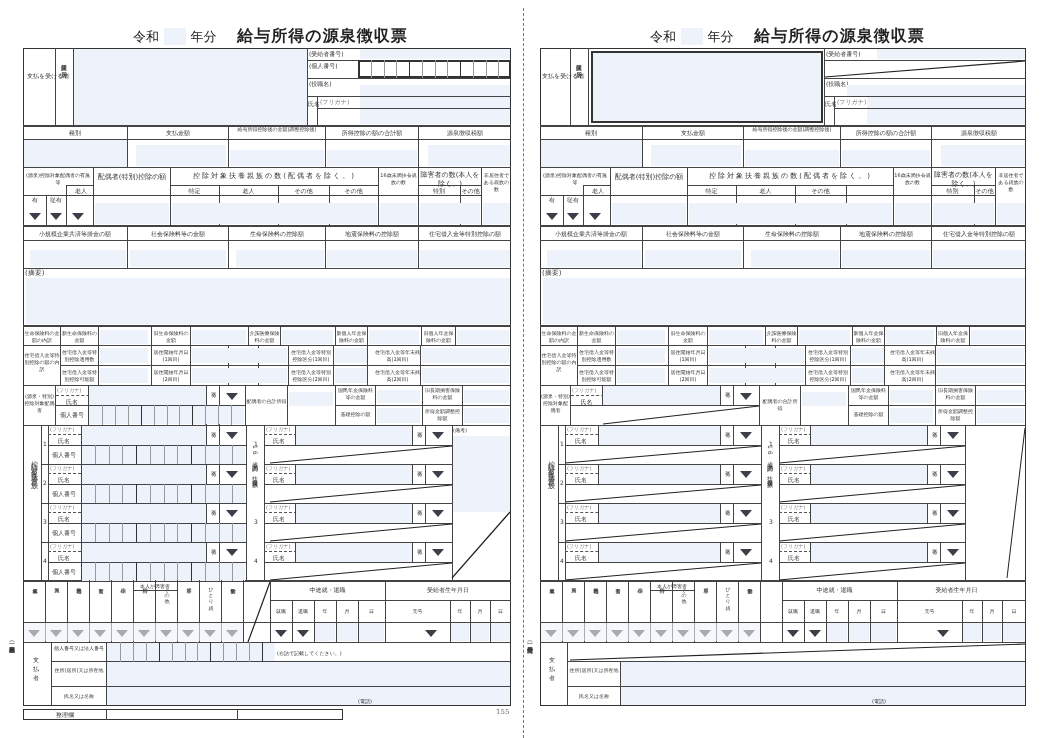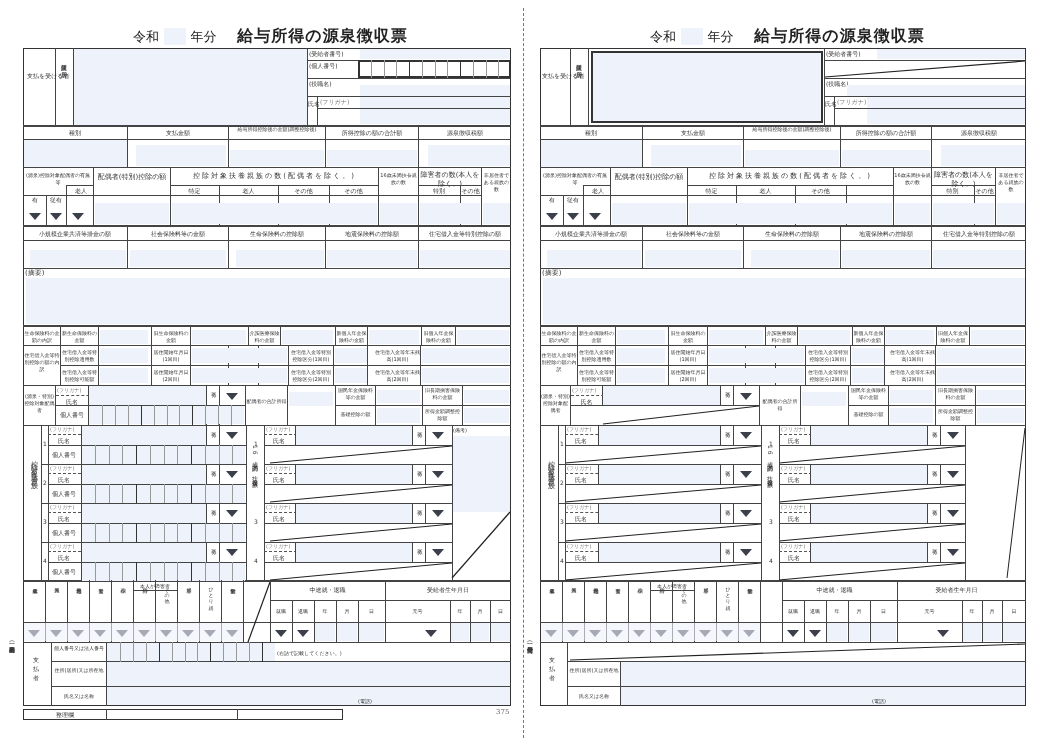--- a/index.html
+++ b/index.html
@@ -249,21 +249,21 @@
   <div class="hline" style="left:51px;top:686px;width:460px;"></div>
   <div class="lbl" style="left:52px;top:693px;width:54px;font-size:5px;">氏名又は名称</div>
   <div class="cell in" style="left:107px;top:687px;width:403px;height:18px;border:none;"></div>
   <div class="lbl l" style="left:358px;top:698px;font-size:5px;">(電話)</div>
   <div class="vl" style="left:8px;top:640px;font-size:6px;line-height:8px;">(税務署提出用)</div>
 
   <div class="box" style="left:23px;top:709px;width:320px;height:11px;"></div>
   <div class="vline" style="left:106px;top:709px;height:11px;"></div>
   <div class="vline" style="left:237px;top:709px;height:11px;"></div>
   <div class="lbl" style="left:24px;top:711px;width:82px;">整理欄</div>
-  <div class="pageno" style="left:496px;top:708px;">375</div>
+  <div class="pageno" style="left:496px;top:708px;">155</div>
 <div class="vline" style="left:370.75px;top:60px;height:18px;border-left-color:#999;"></div>
     <div class="vline" style="left:383.5px;top:60px;height:18px;border-left-color:#999;"></div>
     <div class="vline" style="left:396.25px;top:60px;height:18px;border-left-color:#999;"></div>
     <div class="vline" style="left:409px;top:60px;height:18px;border-left-color:#333;"></div>
     <div class="vline" style="left:421.75px;top:60px;height:18px;border-left-color:#999;"></div>
     <div class="vline" style="left:434.5px;top:60px;height:18px;border-left-color:#999;"></div>
     <div class="vline" style="left:447.25px;top:60px;height:18px;border-left-color:#999;"></div>
     <div class="vline" style="left:460px;top:60px;height:18px;border-left-color:#333;"></div>
     <div class="vline" style="left:472.75px;top:60px;height:18px;border-left-color:#999;"></div>
     <div class="vline" style="left:485.5px;top:60px;height:18px;border-left-color:#999;"></div>

